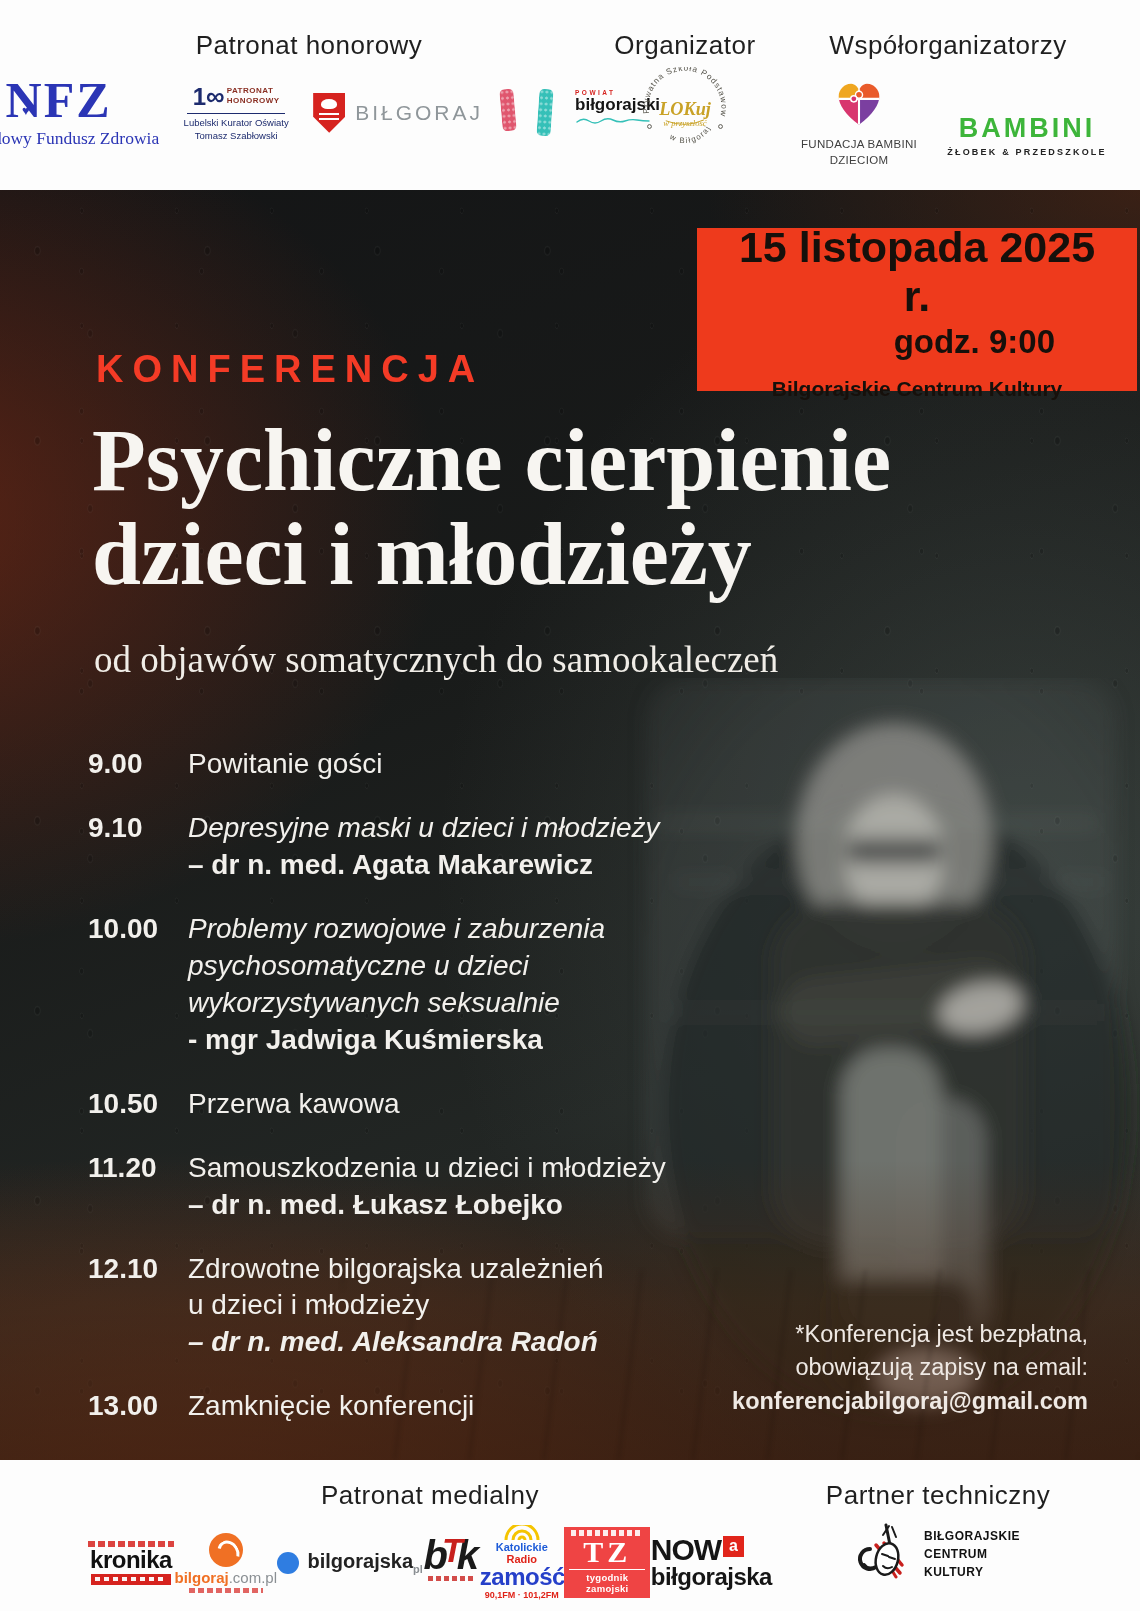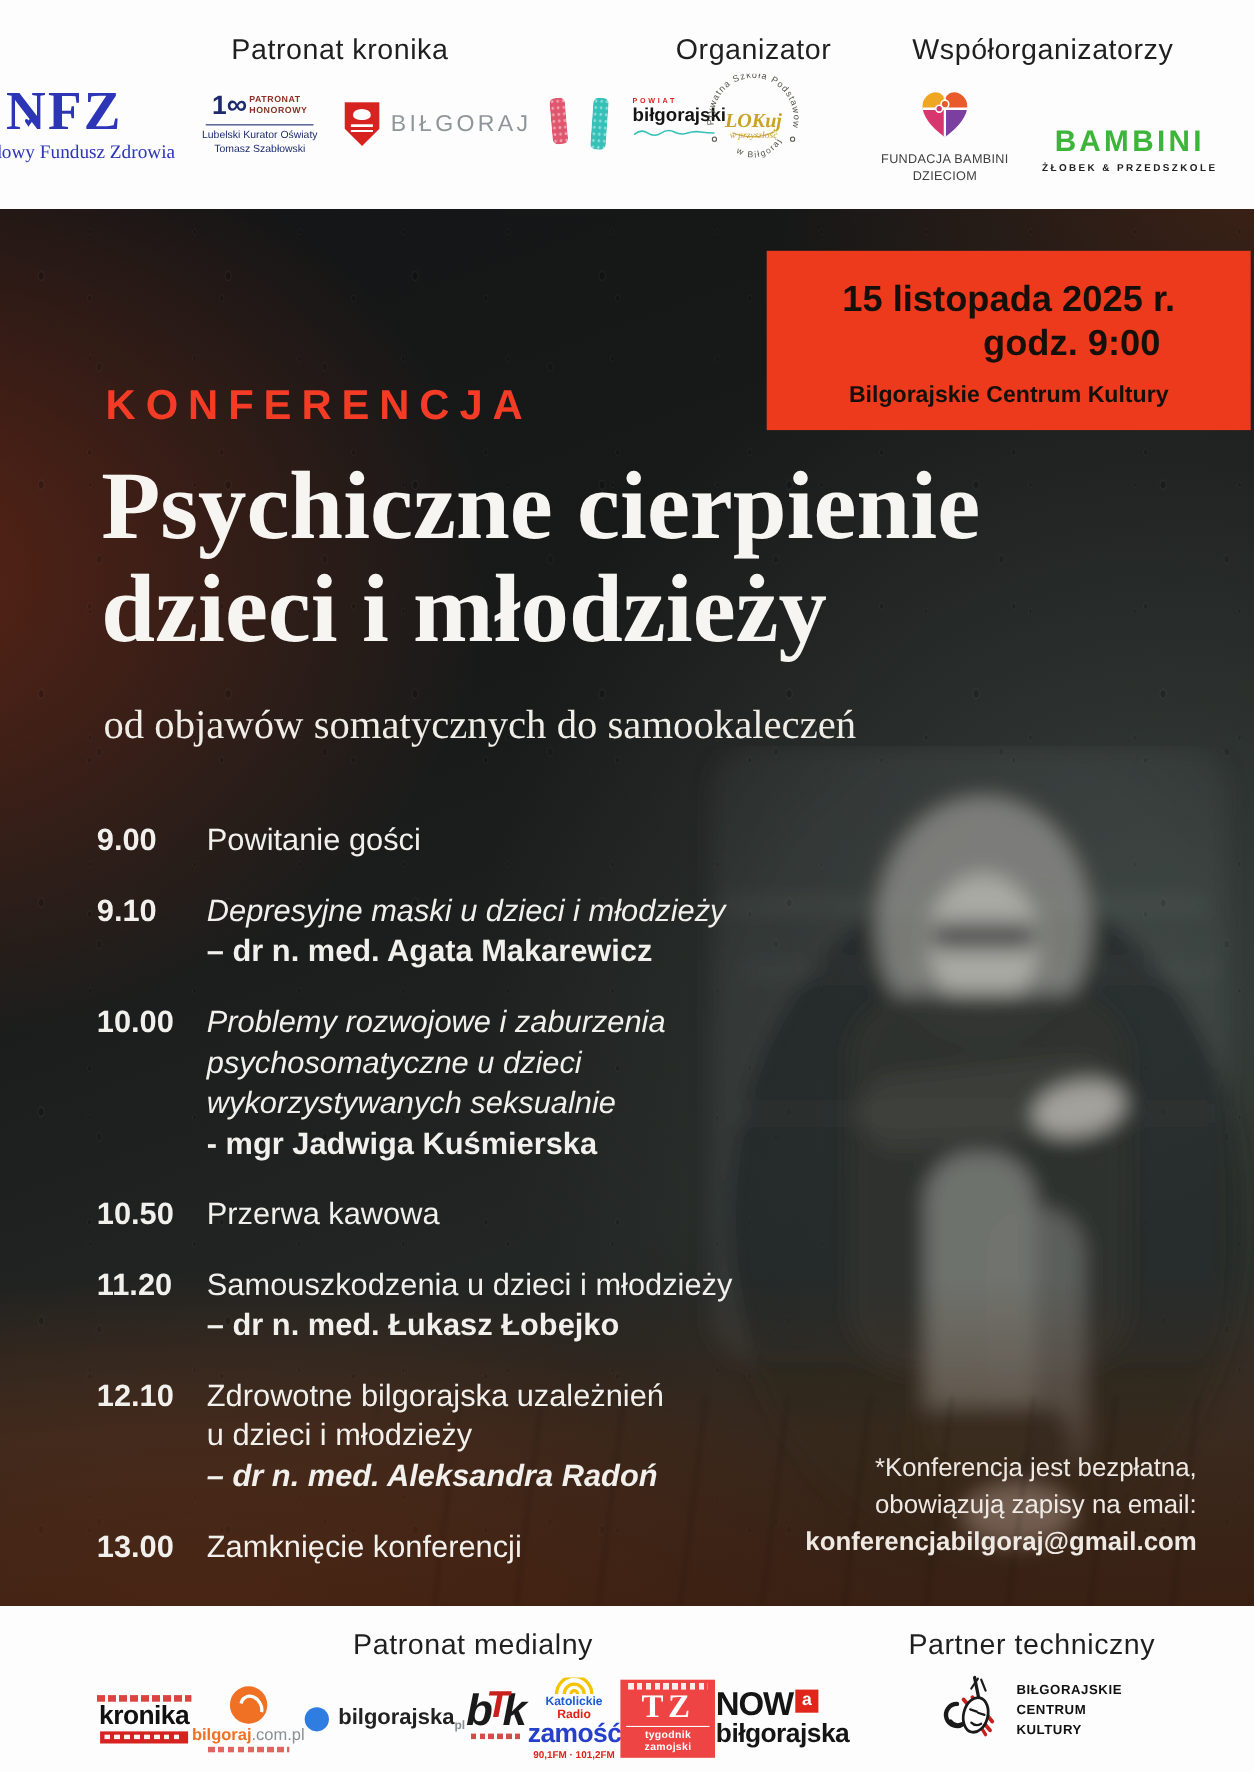--- a/index.html
+++ b/index.html
@@ -78,21 +78,21 @@
   .person{position:absolute;left:596px;top:488px;width:544px;height:782px;
     -webkit-mask-image:radial-gradient(88% 88% at 55% 46%, #000 52%, transparent 97%);
     mask-image:radial-gradient(88% 88% at 55% 46%, #000 52%, transparent 97%);}
   .floor{position:absolute;left:0;bottom:0;width:100%;height:300px;pointer-events:none;
     background:linear-gradient(180deg, rgba(40,20,10,0) 0%, rgba(80,42,20,.42) 48%, rgba(66,32,15,.68) 100%);}
   .floor::after{content:"";position:absolute;left:30%;bottom:0;width:70%;height:190px;opacity:.3;filter:blur(2px);
     background:repeating-linear-gradient(97deg, rgba(15,8,5,.55) 0 3px, transparent 3px 74px);}
 
   .event-box{position:absolute;top:38px;right:3px;width:440px;height:163px;background:#ee3a1c;
     color:#16100b;box-sizing:border-box;padding:16px 30px 12px;display:flex;flex-direction:column;justify-content:center;}
-  .eb-date{font-size:33px;font-weight:700;text-align:center;}
+  .eb-date{font-size:43px;font-weight:700;text-align:center;}
   .eb-time{font-size:33px;font-weight:700;text-align:right;padding-right:52px;margin-top:2px;}
   .eb-venue{font-size:21px;font-weight:700;text-align:center;margin-top:16px;}
 
   .kicker{position:absolute;left:96px;top:158px;font-size:38px;font-weight:700;letter-spacing:9px;color:#f43b26;}
   .title{position:absolute;left:92px;top:224px;width:900px;font-family:"Liberation Serif",serif;
          font-weight:700;font-size:88px;line-height:1.07;color:#f7f5f1;}
   .subtitle{position:absolute;left:94px;top:448px;font-family:"Liberation Serif",serif;
          font-size:37px;color:#f0ede7;}
 
   .schedule{position:absolute;left:88px;top:556px;width:650px;}
@@ -166,21 +166,21 @@
   .bck-text{font-size:12px;font-weight:800;color:#111;letter-spacing:.5px;line-height:1.5;}
 </style>
 </head>
 <body>
 
 <div class="poster">
 
   <div class="top-band">
 
     <div class="g-honor">
-      <div class="band-label">Patronat kronika</div>
+      <div class="band-label">Patronat honorowy</div>
       <div class="logo-row">
         <div class="lg-nfz">
           <div class="nfz-mark">NFZ</div>
           <span class="nfz-heart">♥</span>
           <div class="nfz-name">Narodowy Fundusz Zdrowia</div>
         </div>
         <div class="lg-kurator">
           <div class="kur-top">
             <span class="kur-100"><span class="one">1</span><span class="inf">∞</span></span>
             <span class="kur-ph">

